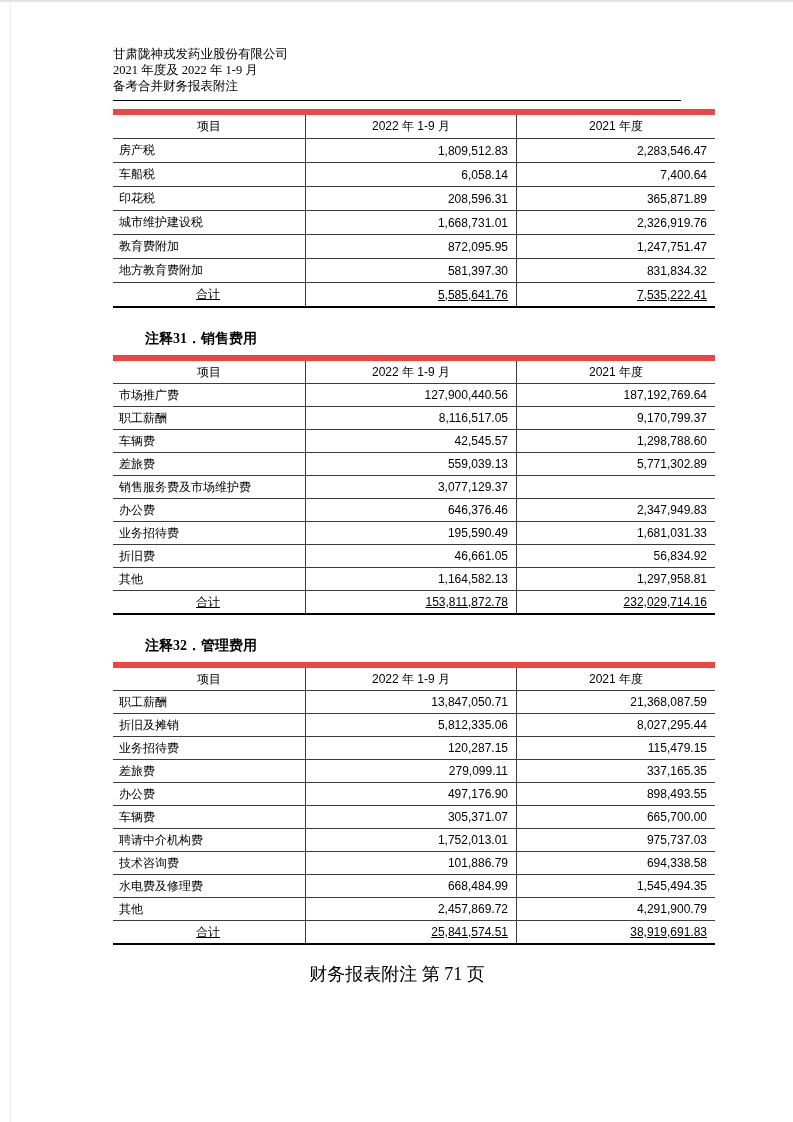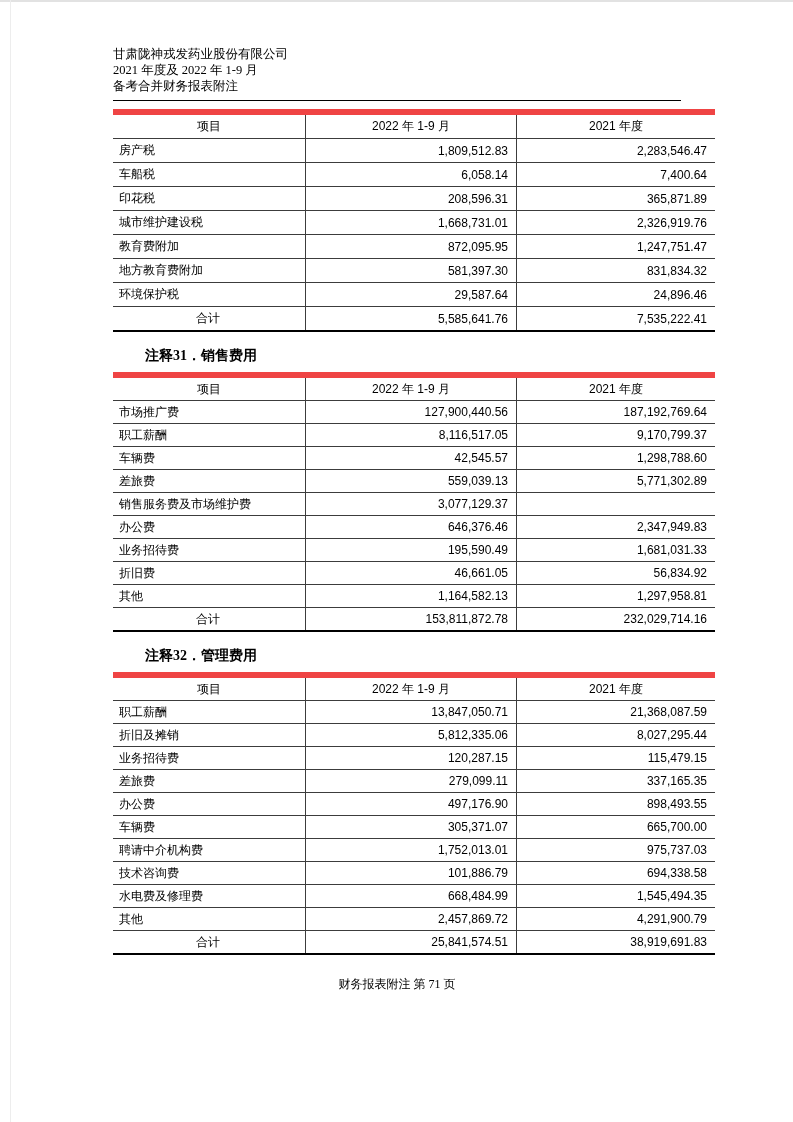--- a/index.html
+++ b/index.html
@@ -36,21 +36,21 @@
   .page-header {
     font-size: 12.5px;
     line-height: 16px;
     padding-bottom: 6px;
     border-bottom: 1px solid #000;
     margin-bottom: 8px;
   }
   .section-title {
     font-size: 14px;
     font-weight: bold;
-    margin: 15px 0 8px 32px;
+    margin: 22px 0 8px 32px;
     line-height: 17px;
   }
   table.fin {
     width: 100%;
     border-collapse: collapse;
     table-layout: fixed;
     border-top: 6px solid #ef4444;
     border-bottom: 2px solid #000;
     font-family: "Liberation Sans", "DejaVu Sans", sans-serif;
     font-size: 12px;
@@ -64,28 +64,28 @@
     font-weight: normal;
   }
   table.fin.t1 th, table.fin.t1 td { height: 23px; }
   table.fin th { text-align: center; }
   table.fin td.col-divider, table.fin th.col-divider {
     border-right: 1px solid #3c3c3c;
   }
   table.fin td.label-cell { text-align: left; padding-left: 6px; }
   table.fin td.label-cell.total { text-align: center; }
   table.fin td.num-cell { text-align: right; }
-  table.fin tr:last-child td { border-bottom: none; }
+  table.fin tr:last-child td { border-bottom: none; text-decoration: underline; }
   .col-item  { width: 176px; }
   .col-y2022 { width: 194px; }
   .col-y2021 { width: 182px; }
   .page-footer {
     margin-top: 21px;
     text-align: center;
-    font-size: 12px;
+    font-size: 18px;
     line-height: 16px;
   }
 </style>
 </head>
 <body>
 
 <div class="edge-top"></div>
 <div class="edge-left"></div>
 
 <div class="content">
@@ -130,25 +130,20 @@
             <td class="label-cell col-divider">教育费附加</td>
             <td class="num-cell col-divider">872,095.95</td>
             <td class="num-cell">1,247,751.47</td>
           </tr>
           <tr>
             <td class="label-cell col-divider">地方教育费附加</td>
             <td class="num-cell col-divider">581,397.30</td>
             <td class="num-cell">831,834.32</td>
           </tr>
           <tr>
-            <td class="label-cell col-divider">环境保护税</td>
-            <td class="num-cell col-divider">29,587.64</td>
-            <td class="num-cell">24,896.46</td>
-          </tr>
-          <tr>
             <td class="label-cell col-divider total">合计</td>
             <td class="num-cell col-divider">5,585,641.76</td>
             <td class="num-cell">7,535,222.41</td>
           </tr>
         </tbody>
       </table>
   </section>
 
   <section>
     <h3 class="section-title">注释31．销售费用</h3>

